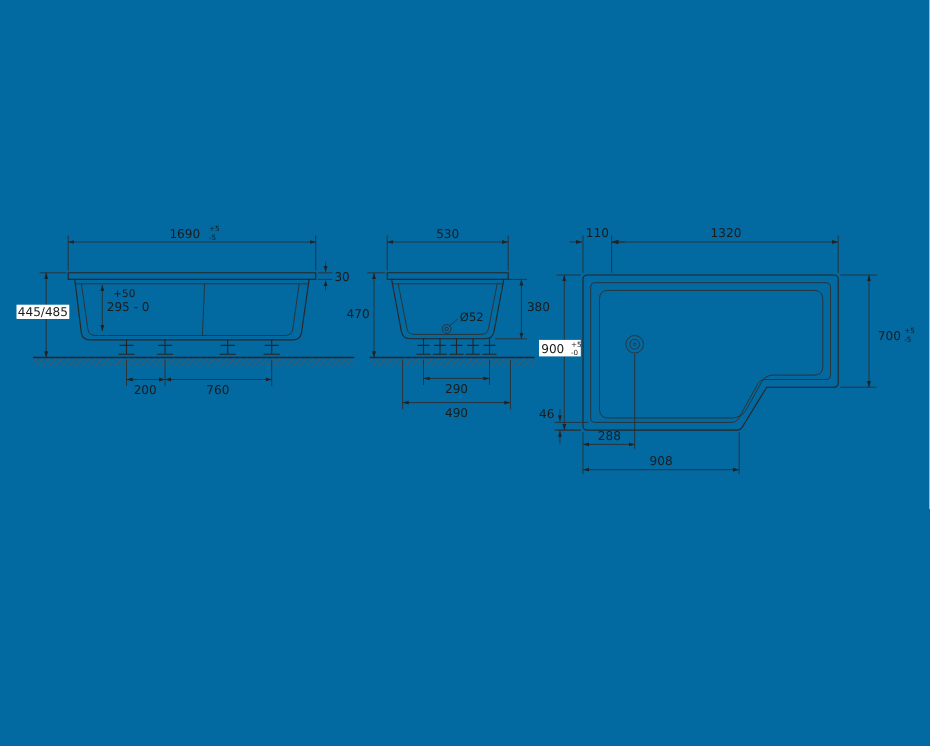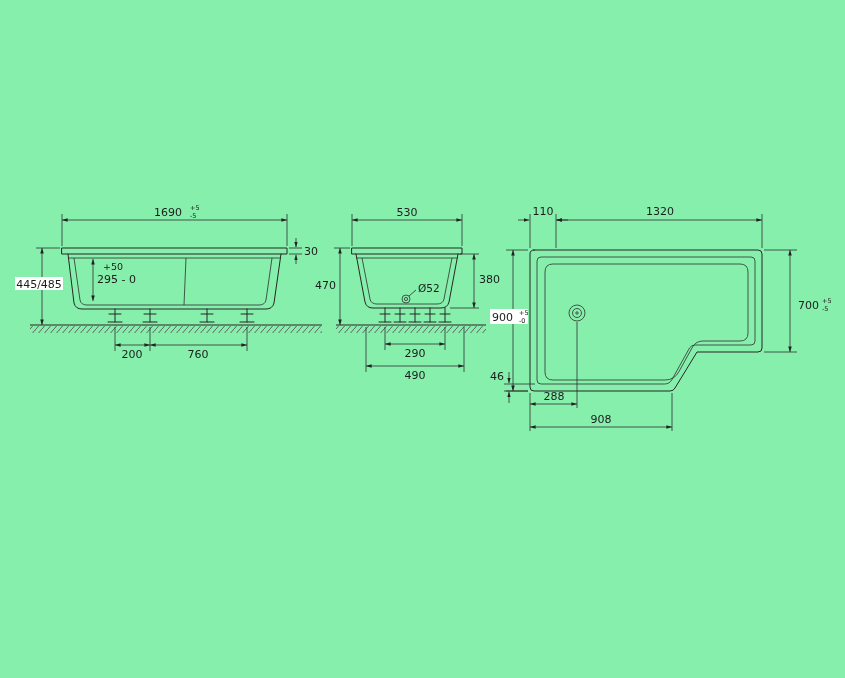--- a/index.html
+++ b/index.html
@@ -1,16 +1,16 @@
 <!DOCTYPE html>
 <html><head>
 <meta charset="utf-8">
 <style>
   html,body{margin:0;padding:0;background:#fff;}
-  .page{width:845px;height:678px;background:#86efac;position:relative;overflow:hidden;
+  .page{width:845px;height:678px;background:#0369a1;position:relative;overflow:hidden;
         font-family:"DejaVu Sans", sans-serif;}
   svg{display:block;}
   svg text{font-family:"DejaVu Sans", sans-serif;fill:#1c1c1c;}
   .dim{font-size:11px;}
   .tol{font-size:6.5px;}
   .lbl{font-size:10.5px;}
   .dtol{font-size:9.5px;}
   .draw{stroke:#262626;stroke-width:1;fill:none;stroke-linecap:round;}
   .thin{stroke:#2e2e2e;stroke-width:0.8;fill:none;}
   .dimln{stroke:#2e2e2e;stroke-width:0.8;fill:none;}

